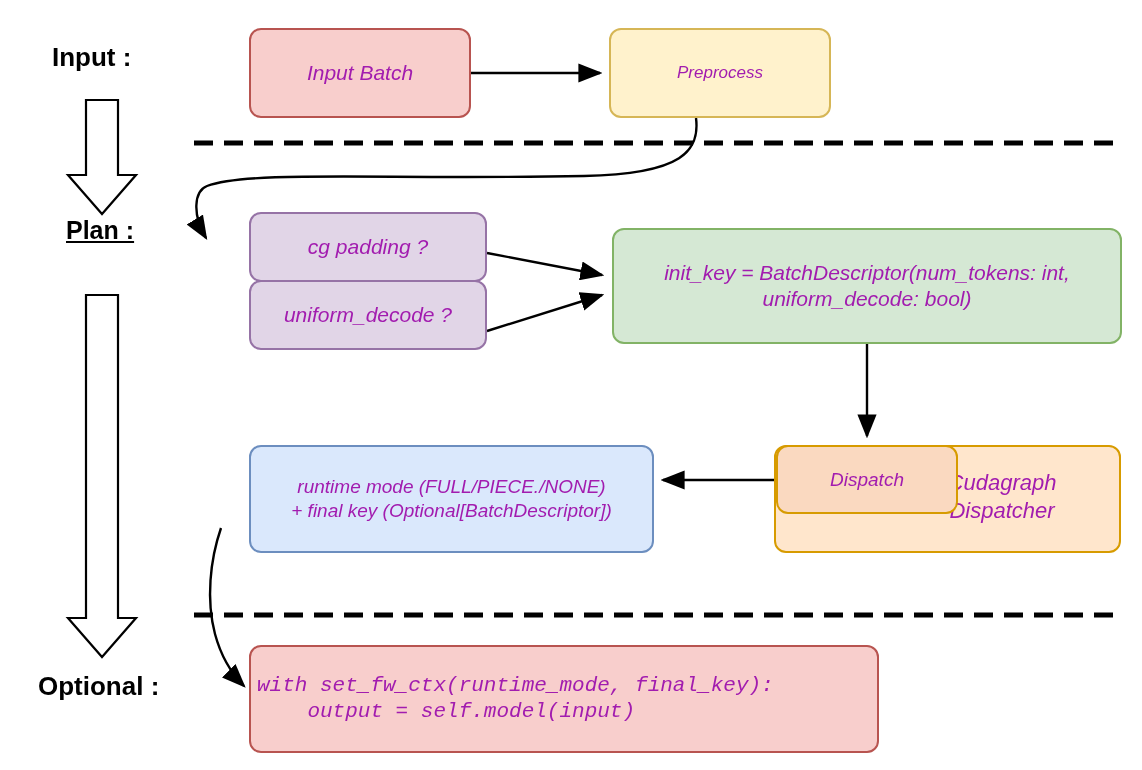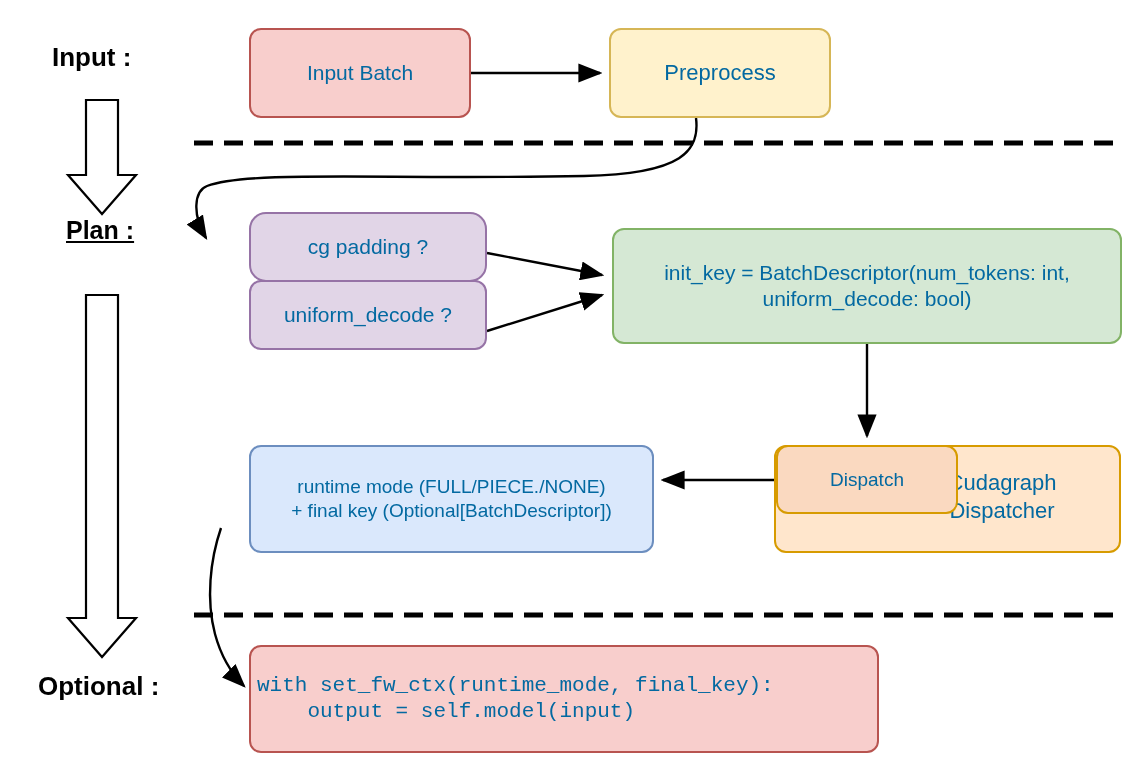--- a/index.html
+++ b/index.html
@@ -29,22 +29,23 @@
   .node {
     position: absolute;
     box-sizing: border-box;
     border-radius: 12px;
     border-width: 2px;
     border-style: solid;
     display: flex;
     align-items: center;
     justify-content: center;
     text-align: center;
-    color: #0369a1;
+    color: #a21caf;
     line-height: 1.25;
+    font-style: italic;
   }
   .stage-label {
     position: absolute;
     font-weight: bold;
     color: #000000;
     white-space: nowrap;
   }
   .code-node {
     font-family: "Liberation Mono", "DejaVu Sans Mono", monospace;
     justify-content: flex-start;
@@ -96,24 +97,24 @@
   </svg>
 
   <div class="stage-label" style="left:28px; top:42px; font-size:26px;">Input :</div>
   <div class="stage-label" style="left:42px; top:216px; font-size:25px;text-decoration:underline;">Plan :</div>
   <div class="stage-label" style="left:14px; top:671px; font-size:26px;">Optional :</div>
 
   <div class="node" style="left:225px; top:28px; width:222px; height:90px;
               background:#f8cecc; border-color:#b85450; font-size:21px;">Input Batch</div>
 
   <div class="node" style="left:585px; top:28px; width:222px; height:90px;
-              background:#fff2cc; border-color:#d6b656; font-size:22px;">Preprocess</div>
+              background:#fff2cc; border-color:#d6b656; font-size:17px;">Preprocess</div>
 
   <div class="node" style="left:225px; top:212px; width:238px; height:70px;
-              background:#e1d5e7; border-color:#9673a6; font-size:21px;border-radius:17px;">cg padding ?</div>
+              background:#e1d5e7; border-color:#9673a6; font-size:21px;">cg padding ?</div>
 
   <div class="node" style="left:225px; top:280px; width:238px; height:70px;
               background:#e1d5e7; border-color:#9673a6; font-size:21px;">uniform_decode ?</div>
 
   <div class="node" style="left:588px; top:228px; width:510px; height:116px;
               background:#d5e8d4; border-color:#82b366; font-size:21px;
               white-space:pre-line; padding:0 10px;">init_key = BatchDescriptor(num_tokens: int,
 uniform_decode: bool)</div>
 
   <div class="node group-node" style="left:750px; top:445px; width:347px; height:108px;

